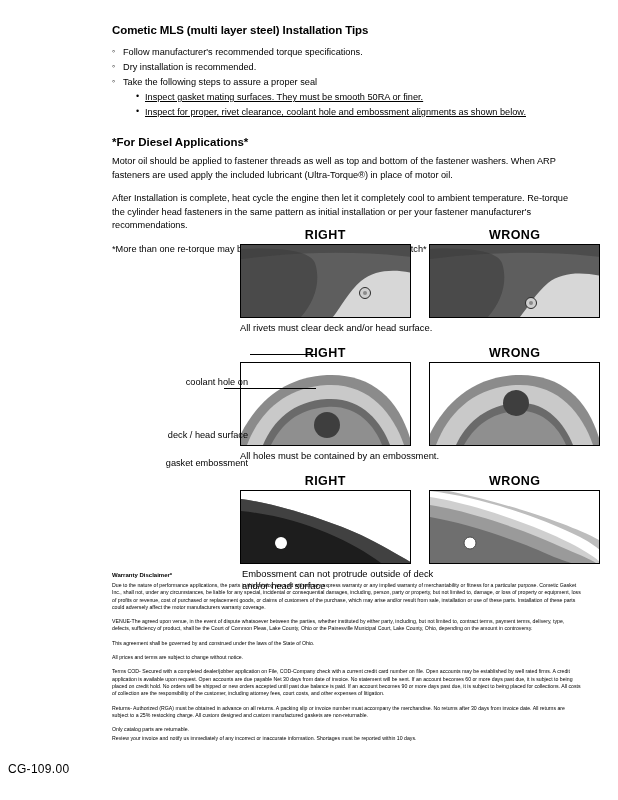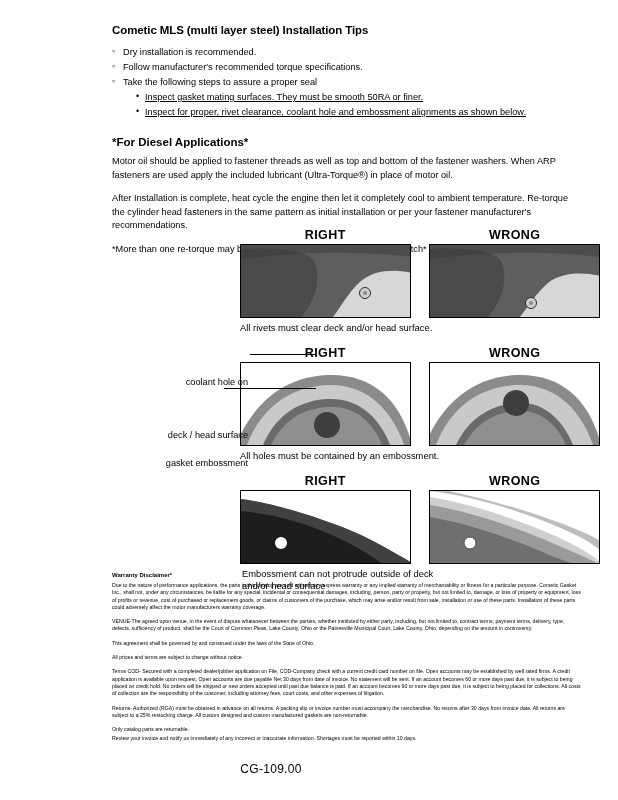--- a/index.html
+++ b/index.html
@@ -162,36 +162,36 @@
     font-size: 5.2px;
     line-height: 7.3px;
     margin: 0 0 7px 0;
     text-align: left;
   }
   .docnum {
     position: absolute;
     left: 0;
     top: 762px;
     width: 526px;
-    text-align: center;
+    text-align: left;
     font-size: 12px;
     letter-spacing: 0.3px;
   }
 </style>
 </head>
 <body>
 
 <div class="page">
 
   <div class="content">
     <h1 class="title">Cometic MLS (multi layer steel) Installation Tips</h1>
 
     <ul class="bullets">
+      <li>Follow manufacturer's recommended torque specifications.</li>
       <li>Dry installation is recommended.</li>
-      <li>Follow manufacturer's recommended torque specifications.</li>
       <li>
         <span>Take the following steps to assure a proper seal</span>
         <ul class="sub">
           <li>Inspect gasket mating surfaces.  They must be smooth 50RA or finer.</li>
           <li>Inspect for proper, rivet clearance, coolant hole and embossment alignments as shown below.</li>
         </ul>
       </li>
     </ul>
 
     <h2 class="subhead">*For Diesel Applications*</h2>

